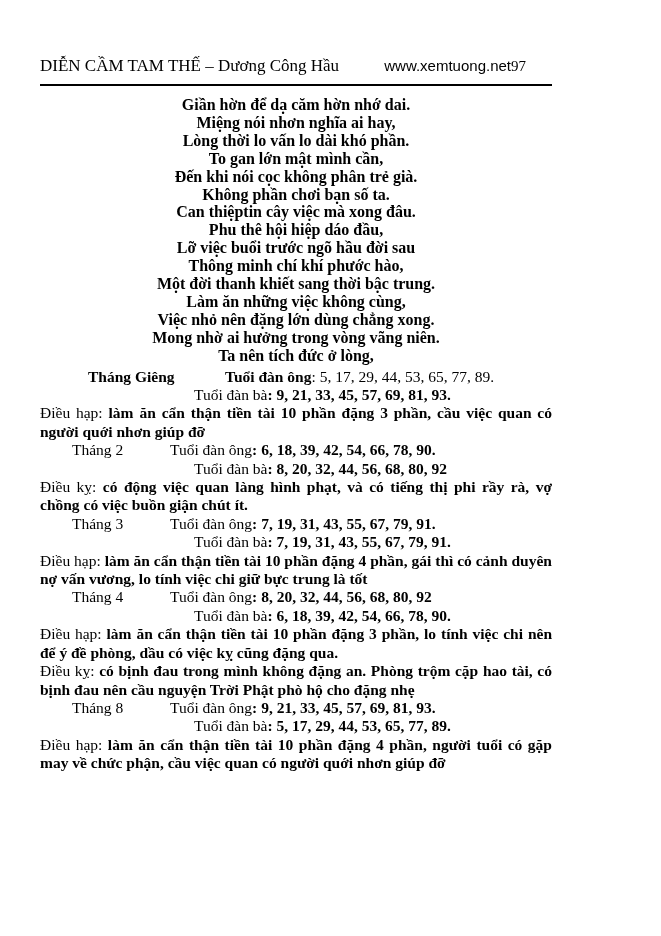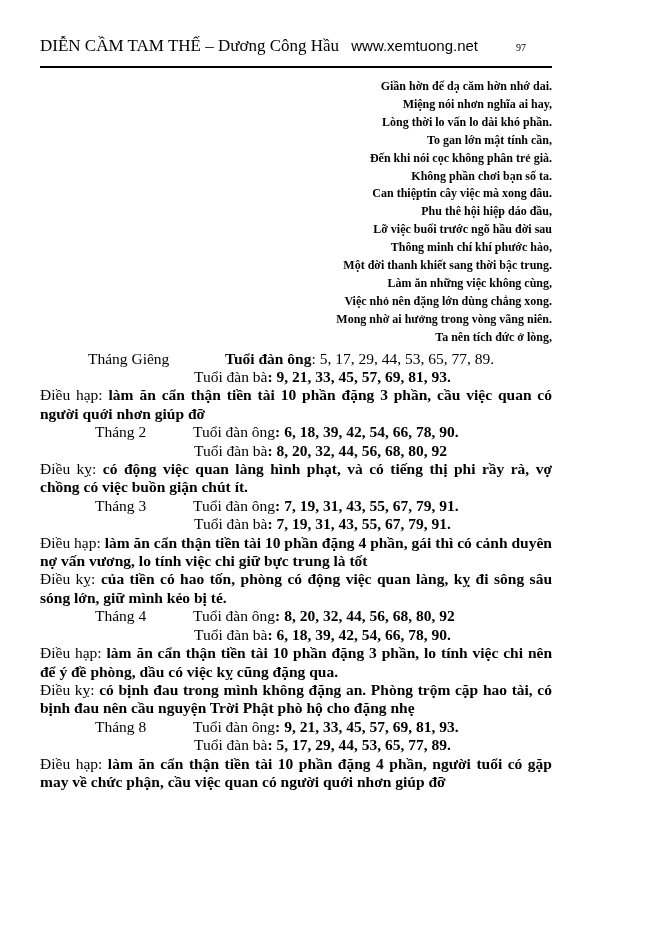--- a/index.html
+++ b/index.html
@@ -11,65 +11,64 @@
   }
   body {
     width: 661px;
     height: 936px;
     overflow: hidden;
   }
   .page {
     box-sizing: border-box;
     width: 591px;
     height: 936px;
-    padding: 36px 39px 0 40px;
+    padding: 56px 39px 0 40px;
   }
   
   .hdr {
     display: flex;
     justify-content: space-between;
     align-items: baseline;
     font-size: 17px;
     line-height: 20px;
   }
   .hdr-right {
     display: flex;
     align-items: baseline;
   }
   .hdr-url {
     font-family: "Liberation Sans", sans-serif;
     font-size: 15px;
   }
   .hdr-page {
-    margin-left: 38px;
     padding-right: 26px;
-    font-size: 10px;
+    font-size: 15px;
   }
   .rule {
     border-top: 2px solid #000;
     margin: 8px 0 10px 0;
   }
   
   .poem {
-    text-align: right;
+    text-align: center;
     font-weight: bold;
-    font-size: 12px;
+    font-size: 16px;
     line-height: 17.9px;
     margin-bottom: 3px;
   }
   
   .month {
     font-size: 15.5px;
     line-height: 18.4px;
   }
   .b { font-weight: bold; }
   .row { display: flex; }
   .mname { flex: 0 0 auto; }
-  .m1 .mname { margin-left: 48px; width: 137px; font-weight: normal; }
-  .mx .mname { margin-left: 55px; width: 98px; }
+  .m1 .mname { margin-left: 48px; width: 137px; font-weight: bold; }
+  .mx .mname { margin-left: 32px; width: 98px; }
   .row-ba { padding-left: 154px; }
   .para {
     margin: 0;
     text-align: justify;
   }
   .para .ptext { font-weight: bold; }
 </style>
 </head>
 <body>
 
@@ -82,21 +81,21 @@
       <span class="hdr-page">97</span>
     </span>
   </div>
 
   <div class="rule"></div>
 
   <div class="poem">
     <div class="poem-line">Giần hờn để dạ căm hờn nhớ dai.</div>
     <div class="poem-line">Miệng nói nhơn nghĩa ai hay,</div>
     <div class="poem-line">Lòng thời lo vấn lo dài khó phần.</div>
-    <div class="poem-line">To gan lớn mật tính cần,</div>
+    <div class="poem-line">To gan lớn mật mình cần,</div>
     <div class="poem-line">Đến khi nói cọc không phân trẻ già.</div>
     <div class="poem-line">Không phần chơi bạn số ta.</div>
     <div class="poem-line">Can thiệptin cây việc mà xong đâu.</div>
     <div class="poem-line">Phu thê hội hiệp dáo đầu,</div>
     <div class="poem-line">Lỡ việc buổi trước ngõ hầu đời sau</div>
     <div class="poem-line">Thông minh chí khí phước hào,</div>
     <div class="poem-line">Một đời thanh khiết sang thời bậc trung.</div>
     <div class="poem-line">Làm ăn những việc không cùng,</div>
     <div class="poem-line">Việc nhỏ nên đặng lớn dùng chẳng xong.</div>
     <div class="poem-line">Mong nhờ ai hưởng trong vòng vãng niên.</div>
@@ -121,21 +120,20 @@
     <p class="para"><span>Điều kỵ:</span> <span class="ptext">có động việc quan làng hình phạt, và có tiếng thị phi rầy rà, vợ chồng có việc buồn giận chút ít.</span></p>
   </section>
 
   <section class="month mx">
     <div class="row">
       <span class="mname">Tháng 3</span>
       <span class="ages"><span>Tuổi đàn ông</span><span class="b">: 7, 19, 31, 43, 55, 67, 79, 91.</span></span>
     </div>
     <div class="row-ba"><span>Tuổi đàn bà</span><span class="b">: 7, 19, 31, 43, 55, 67, 79, 91.</span></div>
     <p class="para"><span>Điều hạp:</span> <span class="ptext">làm ăn cẩn thận tiền tài 10 phần đặng 4 phần, gái thì có cảnh duyên nợ vấn vương, lo tính việc chi giữ bực trung là tốt</span></p>
-    <p class="para"><span>Điều kỵ:</span> <span class="ptext">của tiền có hao tốn, phòng có động việc quan làng, kỵ đi sông sâu sóng lớn, giữ mình kẻo bị té.</span></p>
   </section>
 
   <section class="month mx">
     <div class="row">
       <span class="mname">Tháng 4</span>
       <span class="ages"><span>Tuổi đàn ông</span><span class="b">: 8, 20, 32, 44, 56, 68, 80, 92</span></span>
     </div>
     <div class="row-ba"><span>Tuổi đàn bà</span><span class="b">: 6, 18, 39, 42, 54, 66, 78, 90.</span></div>
     <p class="para"><span>Điều hạp:</span> <span class="ptext">làm ăn cẩn thận tiền tài 10 phần đặng 3 phần, lo tính việc chi nên để ý đề phòng, dầu có việc kỵ cũng đặng qua.</span></p>
     <p class="para"><span>Điều kỵ:</span> <span class="ptext">có bịnh đau trong mình không đặng an. Phòng trộm cặp hao tài, có bịnh đau nên cầu nguyện Trời Phật phò hộ cho đặng nhẹ</span></p>

